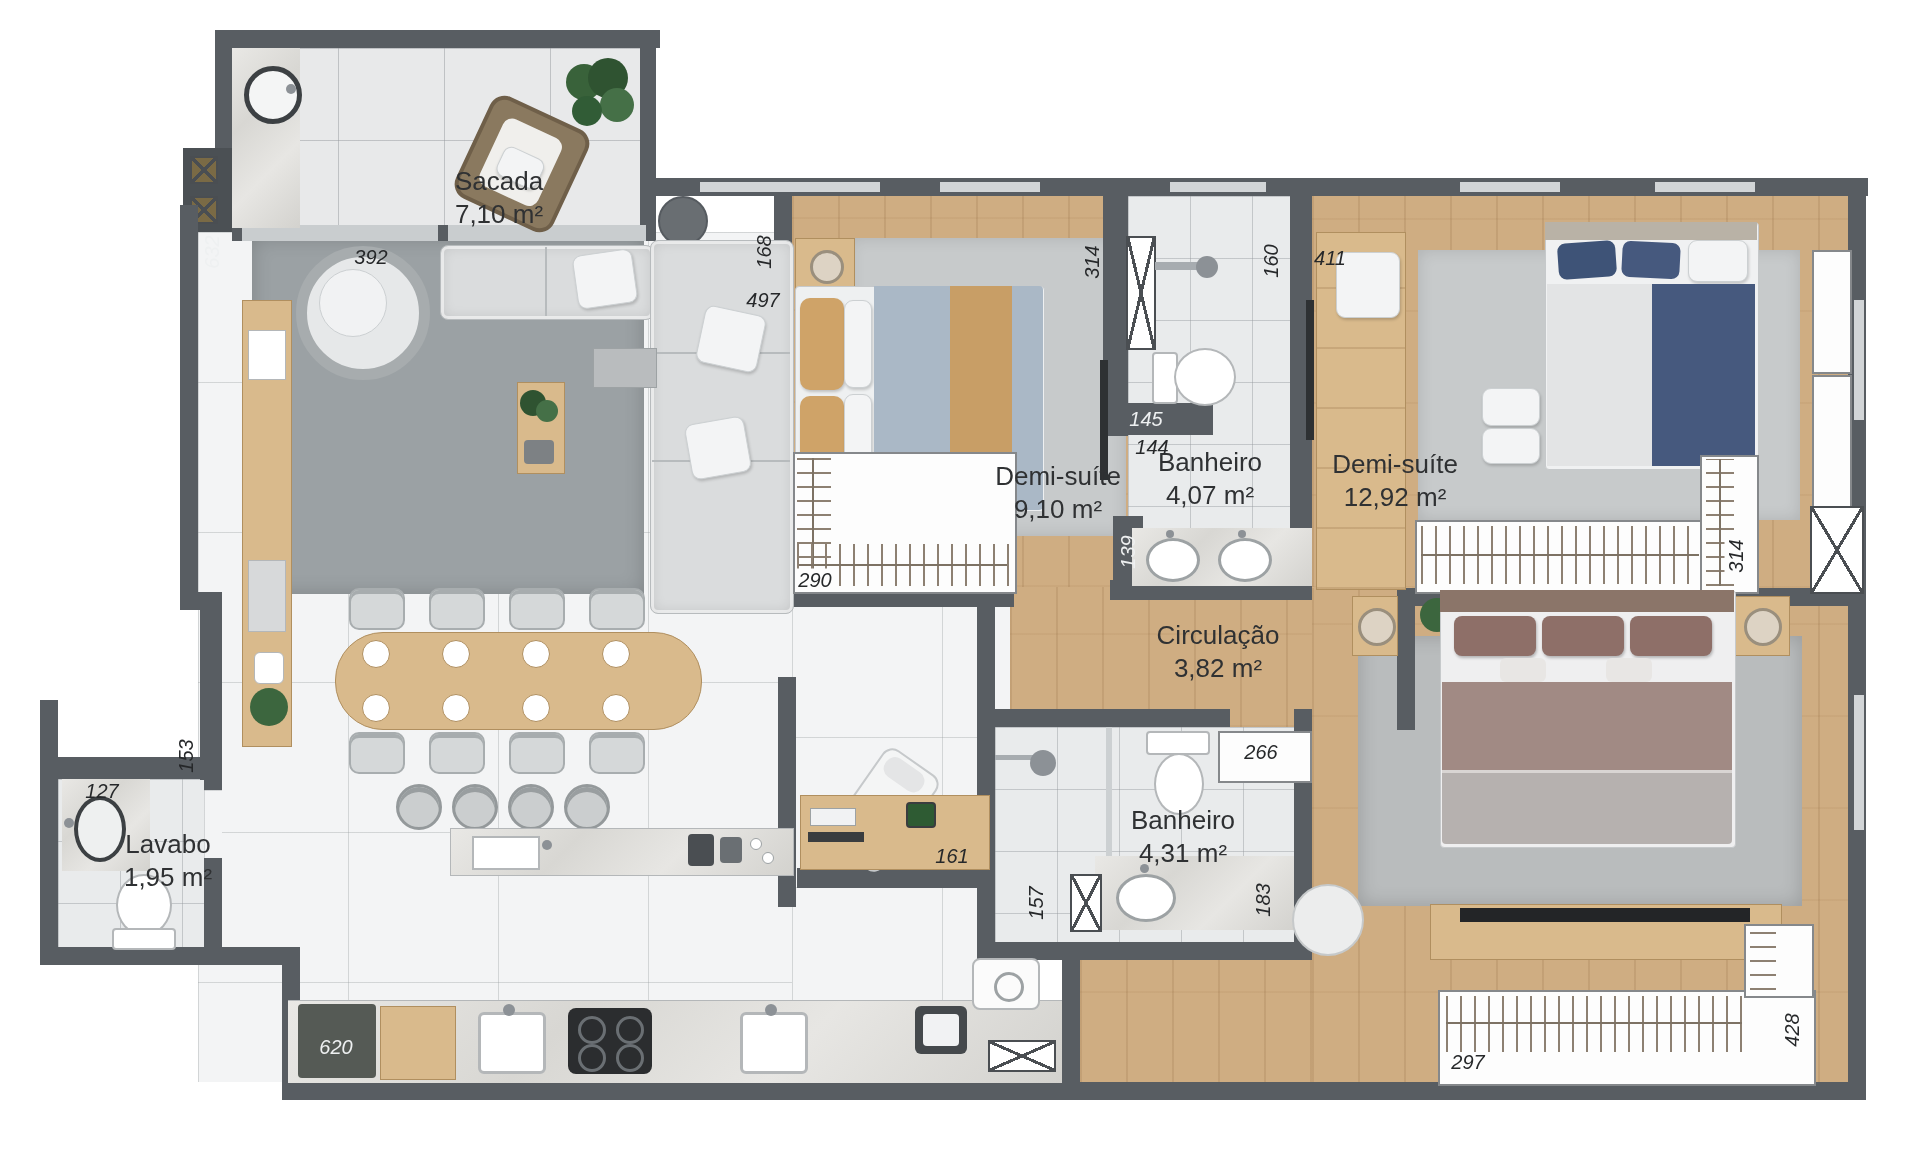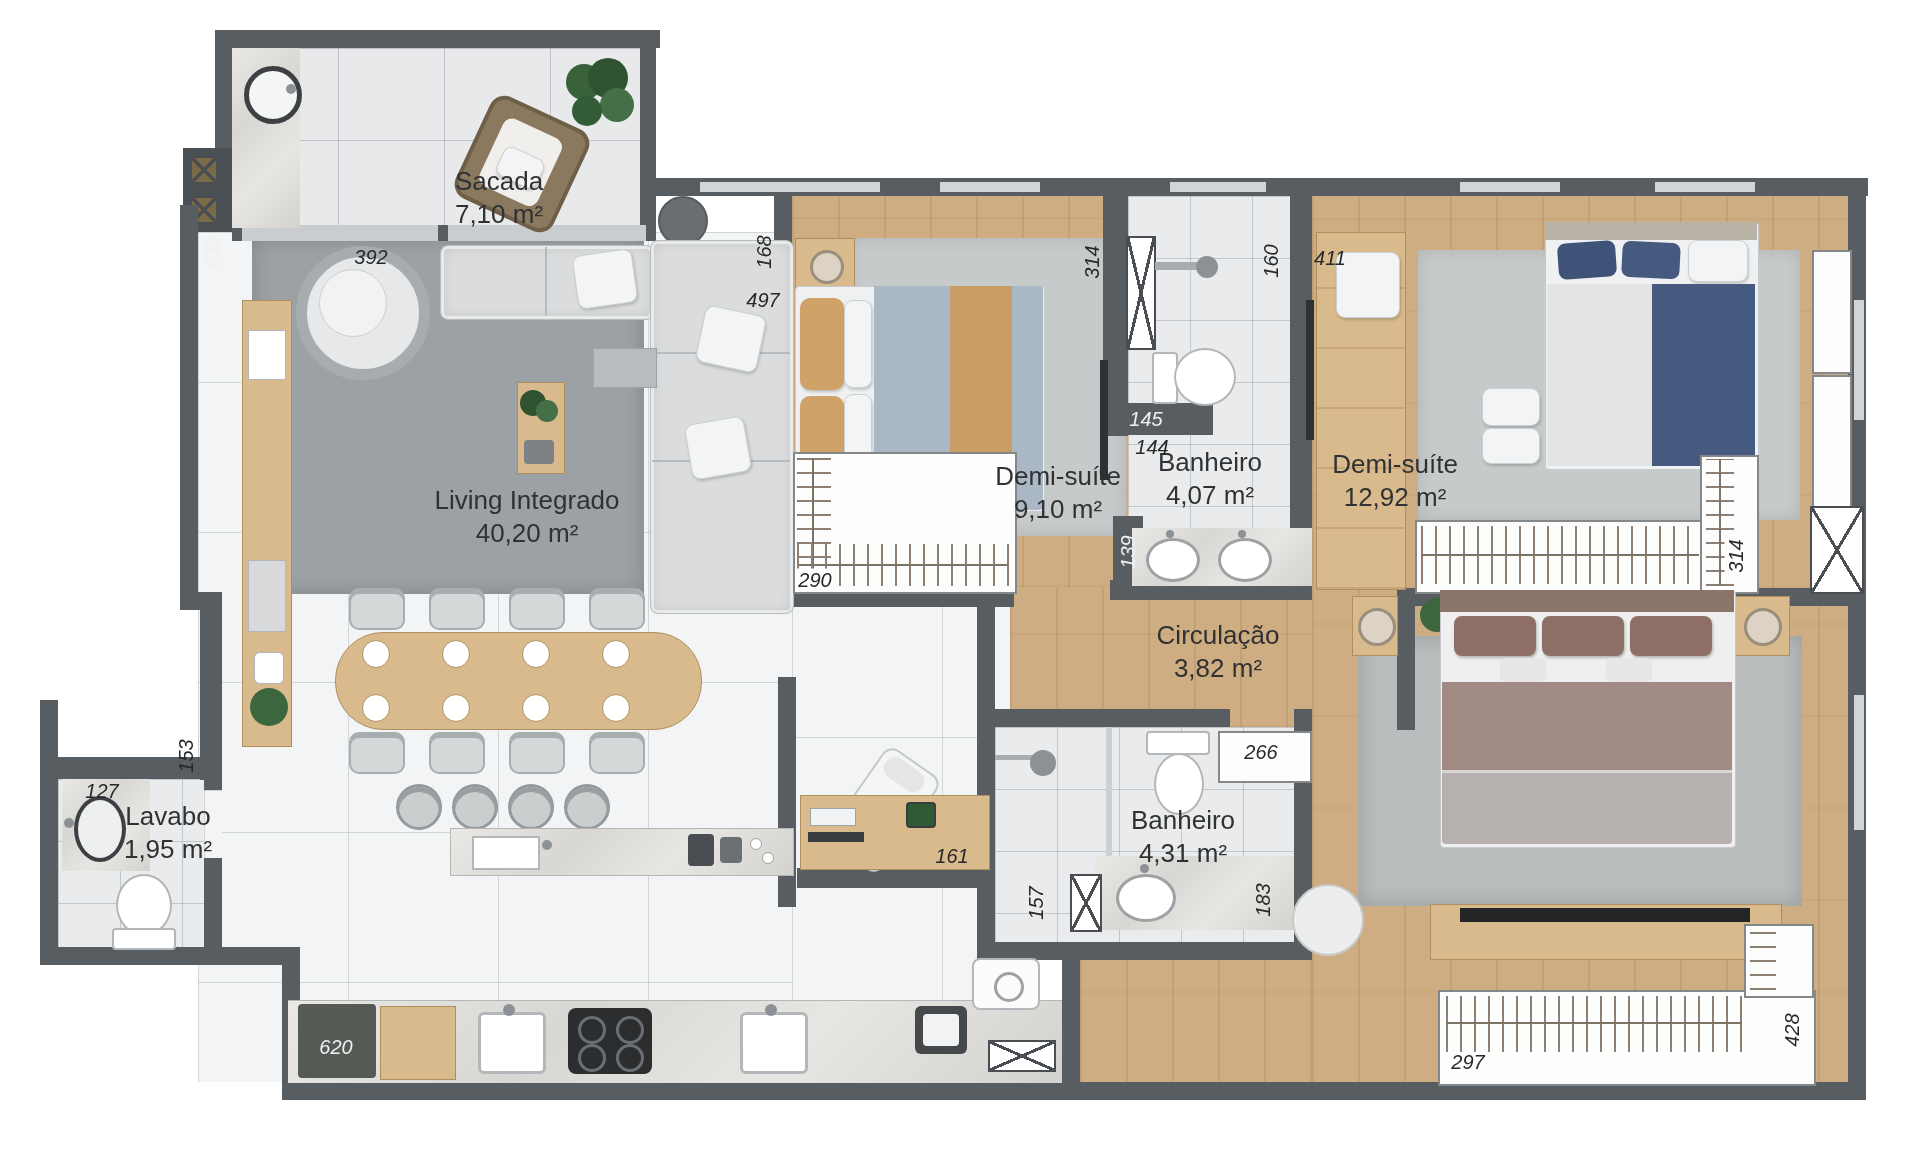--- a/index.html
+++ b/index.html
@@ -312,45 +312,41 @@
   </div>
   <div class="a wood2" style="left:800px;top:795px;width:188px;height:73px"></div>
   <div class="a" style="left:810px;top:808px;width:44px;height:16px;background:#f1f2f3;border:1px solid #9da2a4"></div>
   <div class="a" style="left:808px;top:832px;width:56px;height:10px;background:#3a3d3f"></div>
   <div class="a" style="left:906px;top:802px;width:26px;height:22px;background:#2e5b33;border:2px solid #3a3d3f;border-radius:4px"></div>
 
   <div class="a lab" style="left:499px;top:197px">
     <div>Sacada</div>
     <div>7,10 m²</div>
   </div>
-  <div class="a lab" style="left:527px;top:516px">
-    <div>Living Integrado</div>
-    <div>40,20 m²</div>
-  </div>
   <div class="a lab" style="left:1058px;top:492px">
     <div>Demi-suíte</div>
     <div>9,10 m²</div>
   </div>
   <div class="a lab" style="left:1210px;top:478px">
     <div>Banheiro</div>
     <div>4,07 m²</div>
   </div>
   <div class="a lab" style="left:1395px;top:480px">
     <div>Demi-suíte</div>
     <div>12,92 m²</div>
   </div>
   <div class="a lab" style="left:1218px;top:651px">
     <div>Circulação</div>
     <div>3,82 m²</div>
   </div>
   <div class="a lab" style="left:1183px;top:836px">
     <div>Banheiro</div>
     <div>4,31 m²</div>
   </div>
-  <div class="a lab" style="left:168px;top:832px">
+  <div class="a lab" style="left:168px;top:860px">
     <div>Lavabo</div>
     <div>1,95 m²</div>
   </div>
 
   <div class="a dim" style="left:371px;top:257px">392</div>
   <div class="a dim v w" style="left:212px;top:252px">632</div>
   <div class="a dim v" style="left:764px;top:252px">168</div>
   <div class="a dim" style="left:763px;top:300px">497</div>
   <div class="a dim bg" style="left:815px;top:580px">290</div>
   <div class="a dim v" style="left:1092px;top:262px">314</div>

